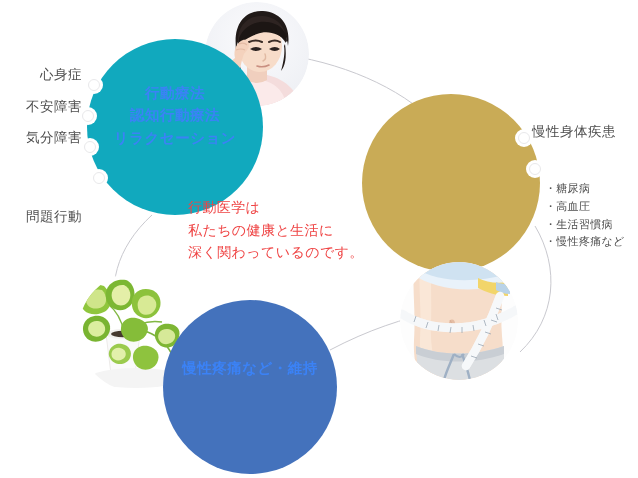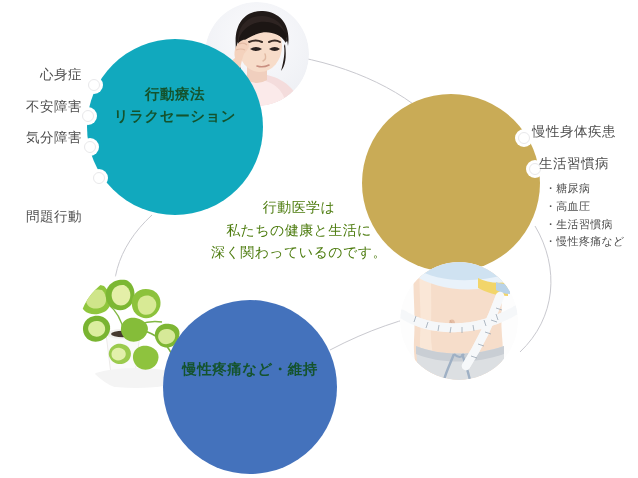--- a/index.html
+++ b/index.html
@@ -12,44 +12,44 @@
   #stage{position:relative;width:638px;height:478px;overflow:hidden;background:#fff;}
 
   svg.layer{position:absolute;left:0;top:0;width:638px;height:478px;}
   #arcs{z-index:1;}
   #circles{z-index:3;}
 
   .photo{position:absolute;border-radius:50%;overflow:hidden;z-index:2;}
   .photo.front{z-index:4;}
 
   .clabel{
-    position:absolute;color:#14532d;text-align:center;
+    position:absolute;color:#3b82f6;text-align:center;
     font-weight:bold;line-height:1.55;letter-spacing:0.5px;
-    z-index:5;pointer-events:none;white-space:nowrap;
+    z-index:5;pointer-events:none;white-space:nowrap;font-family:Liberation Mono, monospace;
   }
   #teal-label{left:95px;top:83px;width:160px;font-size:14.5px;}
   #gold-label{left:361px;top:167px;width:180px;font-size:14.5px;}
   #blue-label{left:150px;top:358px;width:200px;font-size:14.5px;}
 
   .sidelabel{
     position:absolute;color:#4d4d4d;font-size:13.5px;
     letter-spacing:0.5px;white-space:nowrap;z-index:5;
   }
   .left-lab{text-align:right;}
   .right-lab{text-align:left;}
 
   .bullet-list{
     position:absolute;z-index:5;color:#4d4d4d;
     font-size:11px;line-height:1.62;letter-spacing:0.3px;white-space:nowrap;
   }
 
   #center-copy{
     position:absolute;left:188px;top:196px;width:190px;
-    text-align:center;color:#4d7c0f;font-size:14px;line-height:1.62;
-    letter-spacing:0.4px;z-index:5;white-space:nowrap;margin-left:16px;
+    text-align:left;color:#ef4444;font-size:14px;line-height:1.62;
+    letter-spacing:0.4px;z-index:5;white-space:nowrap;
   }
 </style>
 </head>
 <body>
 
 <div id="stage">
 
   <svg class="layer" id="arcs" viewBox="0 0 638 478">
     <path d="M262,52 C330,58 390,82 428,116" fill="none" stroke="#c9c9cf" stroke-width="1"></path>
     <path d="M152,215 C116,248 106,288 120,326" fill="none" stroke="#c9c9cf" stroke-width="1"></path>
@@ -229,35 +229,35 @@
             <path d="M78,82 l6,2"></path>
               <path d="M71,94 l6,2"></path>
           </g>
         </g>
       </g>
     </svg>
   </div>
 
   <div class="clabel" id="teal-label">
     <div>行動療法</div>
+    <div>認知行動療法</div>
     <div>リラクセーション</div>
   </div>
 
 
   <div class="clabel" id="blue-label">
     <div>慢性疼痛など・維持</div>
   </div>
 
   <div class="sidelabel left-lab" style="left:0;top:66px;width:82px;">心身症</div>
   <div class="sidelabel left-lab" style="left:0;top:98px;width:82px;">不安障害</div>
   <div class="sidelabel left-lab" style="left:0;top:129px;width:82px;">気分障害</div>
   <div class="sidelabel left-lab" style="left:0;top:160px;width:82px;margin-top:48px;">問題行動</div>
 
   <div class="sidelabel right-lab" style="left:532px;top:123px;">慢性身体疾患</div>
-  <div class="sidelabel right-lab" style="left:539px;top:155px;">生活習慣病</div>
 
   <div class="bullet-list" style="left:545px;top:180px;">
     <div>・糖尿病</div>
     <div>・高血圧</div>
     <div>・生活習慣病</div>
     <div>・慢性疼痛など</div>
   </div>
 
   <div id="center-copy">
     <div>行動医学は</div>

